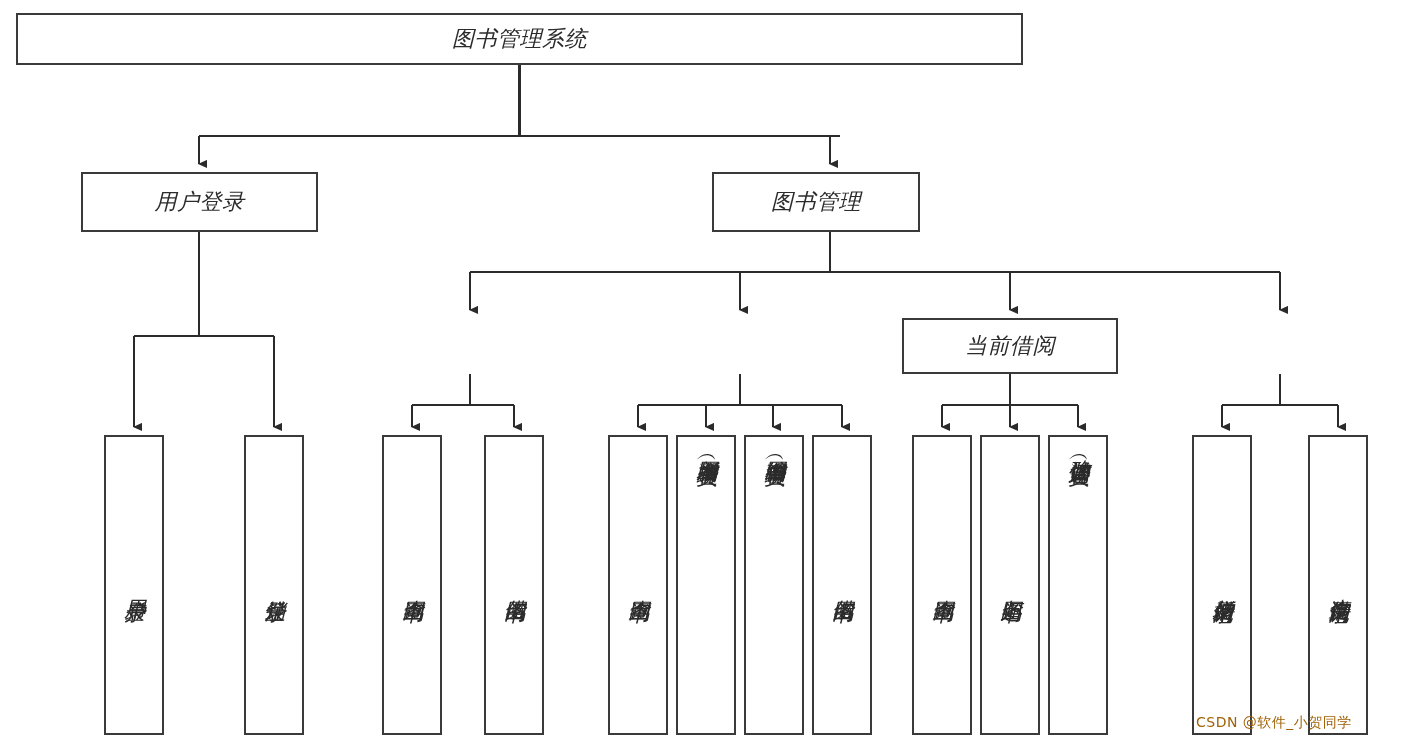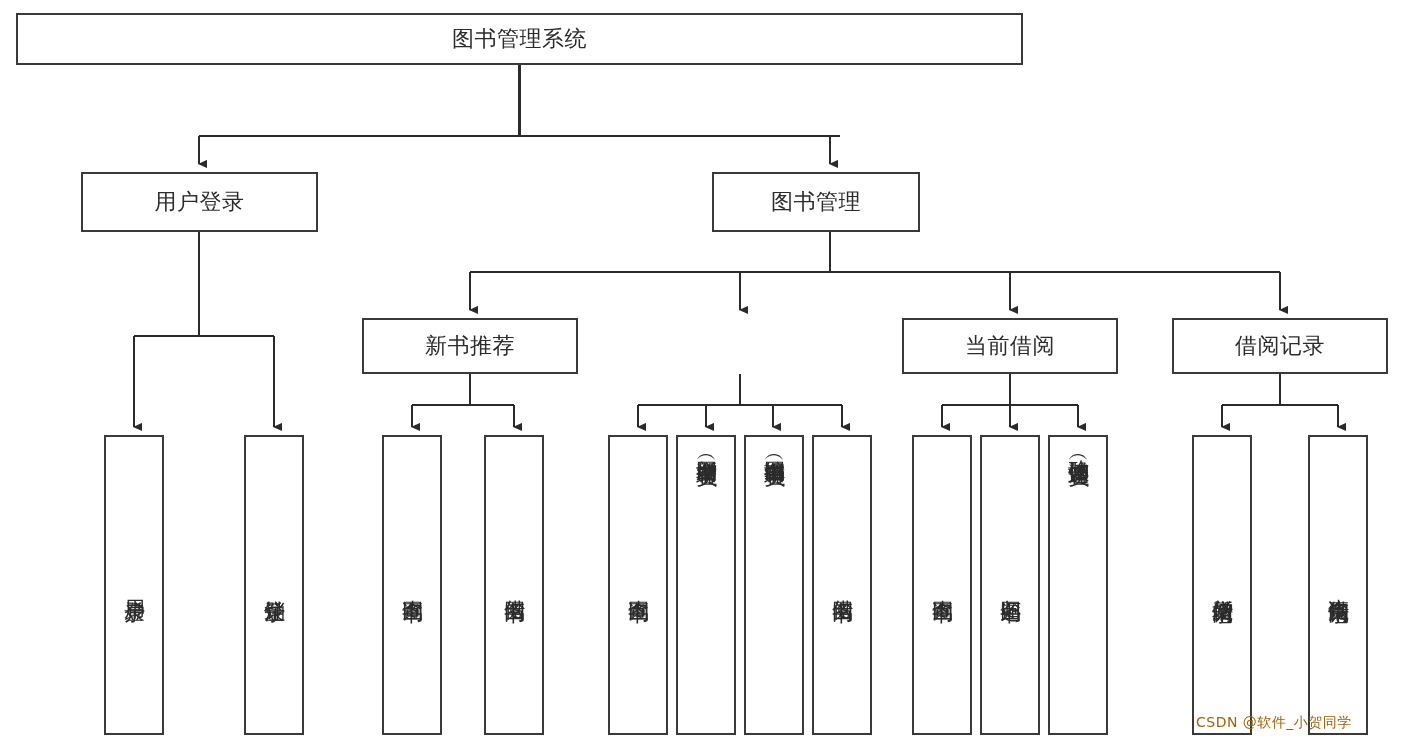--- a/index.html
+++ b/index.html
@@ -27,20 +27,21 @@
   }
   .node {
     position: absolute;
     box-sizing: border-box;
     background: #ffffff;
     border: 2px solid #3a3a3a;
     display: flex;
     align-items: center;
     justify-content: center;
     color: #2b2b2b;
+    font-style: italic;
   }
   .node-h .node-label {
     font-size: 22px;
     line-height: 1.2;
     letter-spacing: 0.5px;
     white-space: nowrap;
   }
   .node-v {
     align-items: flex-start;
     justify-content: center;
@@ -127,28 +128,22 @@
     <span class="node-label">图书管理系统</span>
   </div>
 
   <div class="node node-h" style="left:81px; top:172px; width:237px; height:60px;">
     <span class="node-label">用户登录</span>
   </div>
   <div class="node node-h" style="left:712px; top:172px; width:208px; height:60px;">
     <span class="node-label">图书管理</span>
   </div>
 
-  <div class="node node-h" style="left:362px; top:318px; width:216px; height:56px;">
-    <span class="node-label">新书推荐</span>
-  </div>
   <div class="node node-h" style="left:902px; top:318px; width:216px; height:56px;">
     <span class="node-label">当前借阅</span>
-  </div>
-  <div class="node node-h" style="left:1172px; top:318px; width:216px; height:56px;">
-    <span class="node-label">借阅记录</span>
   </div>
 
   <div class="node node-v v-center" style="left:104px; top:435px; width:60px; height:300px;">
     <span class="node-label">用户登录</span>
   </div>
   <div class="node node-v v-center" style="left:244px; top:435px; width:60px; height:300px;">
     <span class="node-label">注销登录</span>
   </div>
 
   <div class="node node-v v-center" style="left:382px; top:435px; width:60px; height:300px;">

